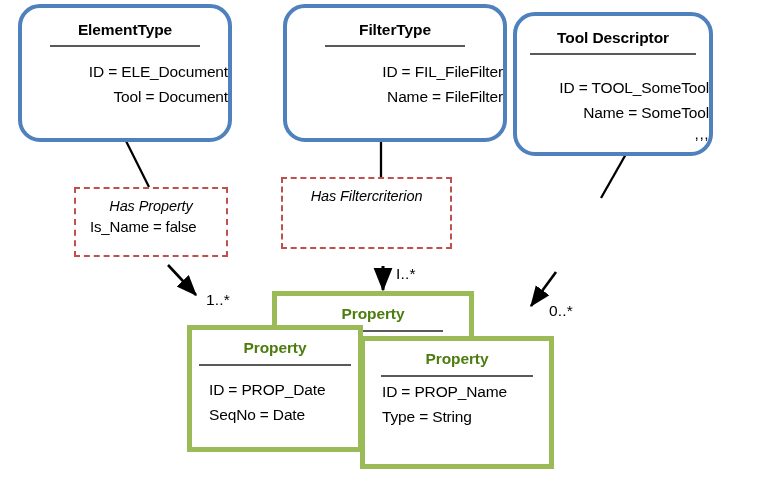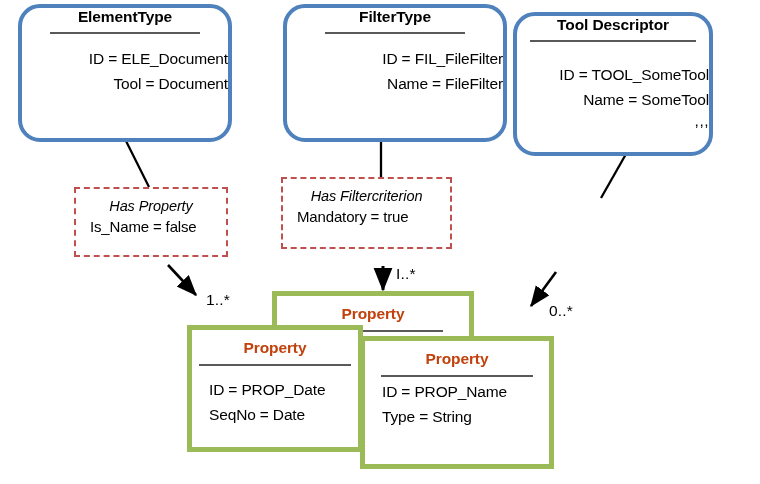--- a/index.html
+++ b/index.html
@@ -39,21 +39,21 @@
     border: 4px solid #4F81BD;
     border-radius: 22px;
     z-index: 10;
   }
   .blue-title {
     text-align: center;
     font-weight: bold;
     font-size: 15.5px;
     color: #000000;
     letter-spacing: -0.1px;
-    margin-top: 0;
+    margin-top: 13px;
   }
   .title-rule {
     height: 0;
     border-top: 2px solid #595959;
     margin: 6px auto 0 auto;
   }
   .blue-body {
     padding: 12px 0 0 18px;
     text-align: right;
   }
@@ -100,21 +100,21 @@
   .green-box {
     position: absolute;
     box-sizing: border-box;
     background: #ffffff;
     border: 5px solid #9BBB59;
   }
   .green-title {
     text-align: center;
     font-weight: bold;
     font-size: 15.5px;
-    color: #c2410c;
+    color: #4d7c0f;
     margin-top: 9px;
     letter-spacing: -0.1px;
   }
   .green-body {
     padding: 11px 0 0 17px;
   }
 
   
   .mult {
     position: absolute;
@@ -178,21 +178,20 @@
     </div>
   </div>
 
   <div class="assoc-box" style="left:74px; top:187px; width:154px; height:70px;">
     <div class="assoc-title">Has Property</div>
     <div class="assoc-attr">Is_Name = false</div>
   </div>
 
   <div class="assoc-box" style="left:281px; top:177px; width:171px; height:72px;">
     <div class="assoc-title">Has Filtercriterion</div>
-    <div class="assoc-attr">Mandatory = true</div>
   </div>
 
 
   <span class="mult" style="left:206px; top:291px;">1..*</span>
   <span class="mult" style="left:396px; top:265px;">I..*</span>
   <span class="mult" style="left:549px; top:302px;">0..*</span>
 
   <div class="green-box" style="left:272px; top:291px; width:202px; height:100px; z-index:14;">
     <div class="green-title">Property</div>
     <div class="title-rule" style="width:140px; margin-top:7px;"></div>

